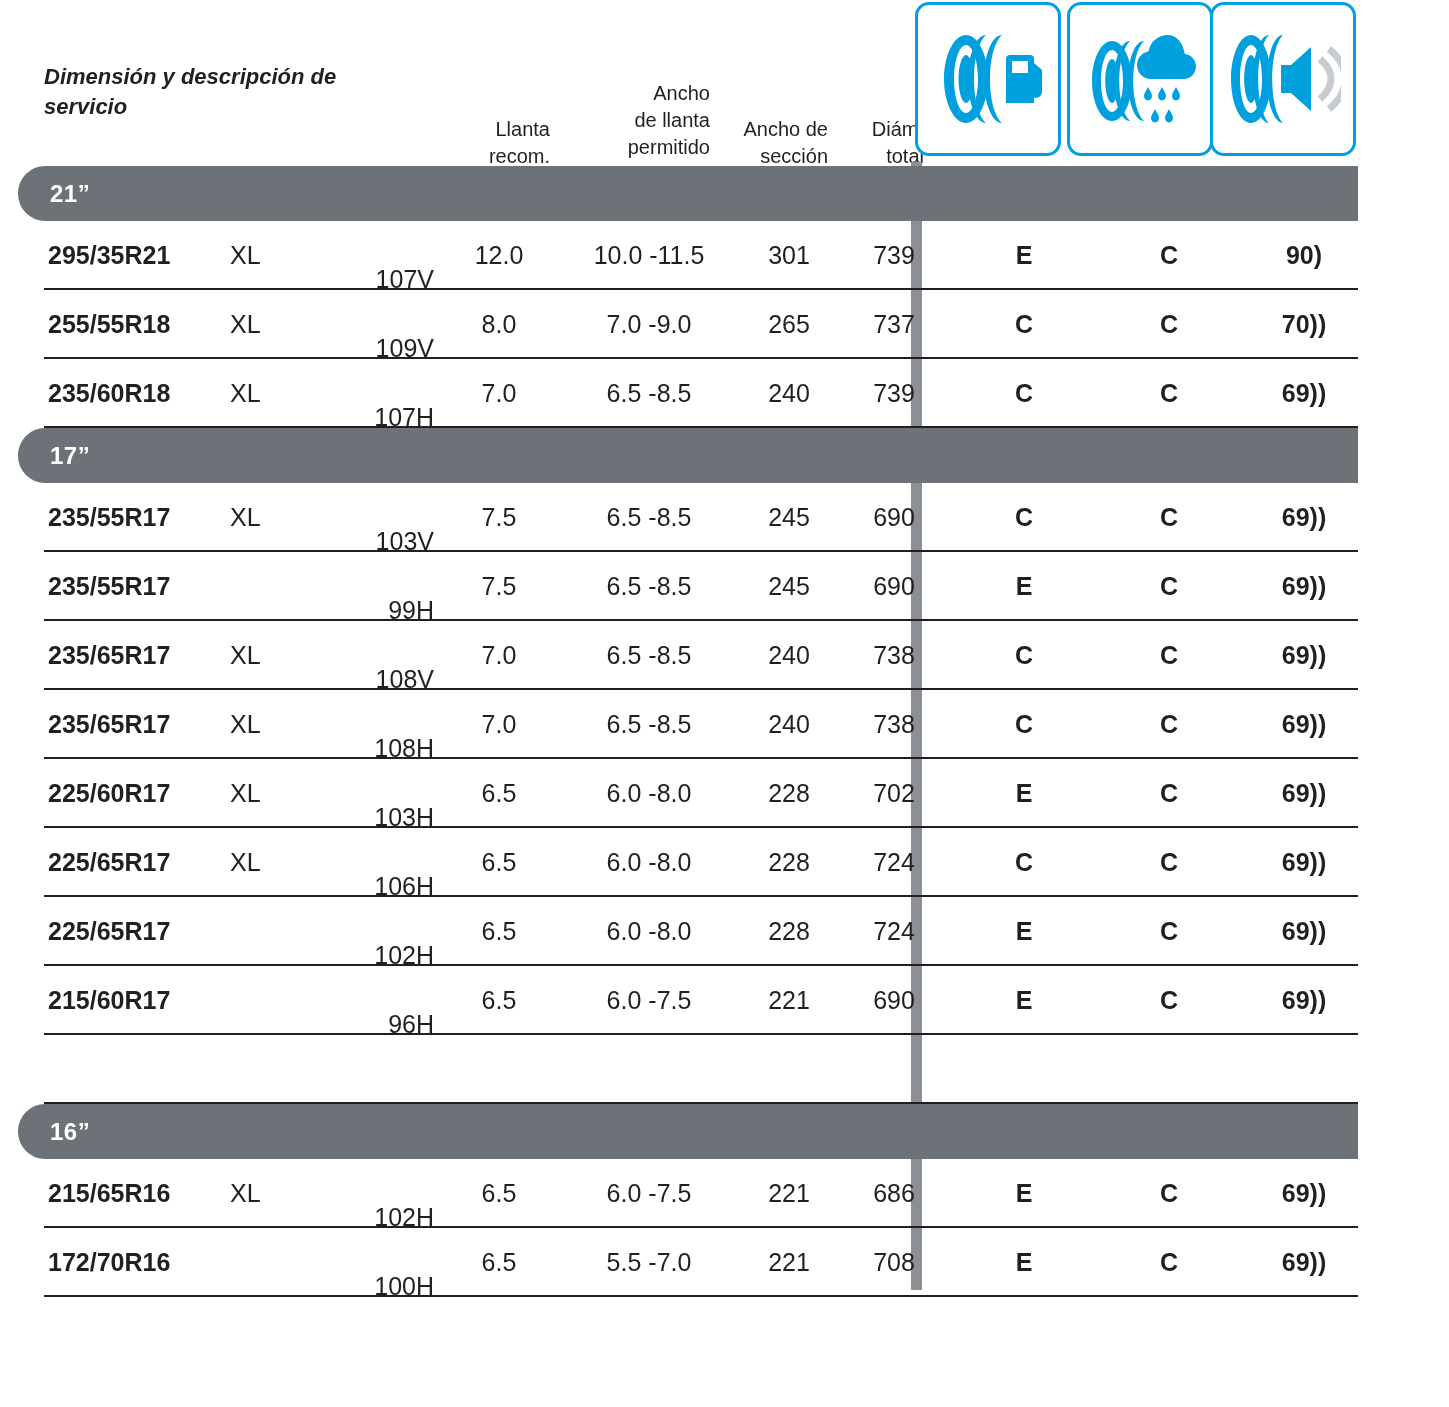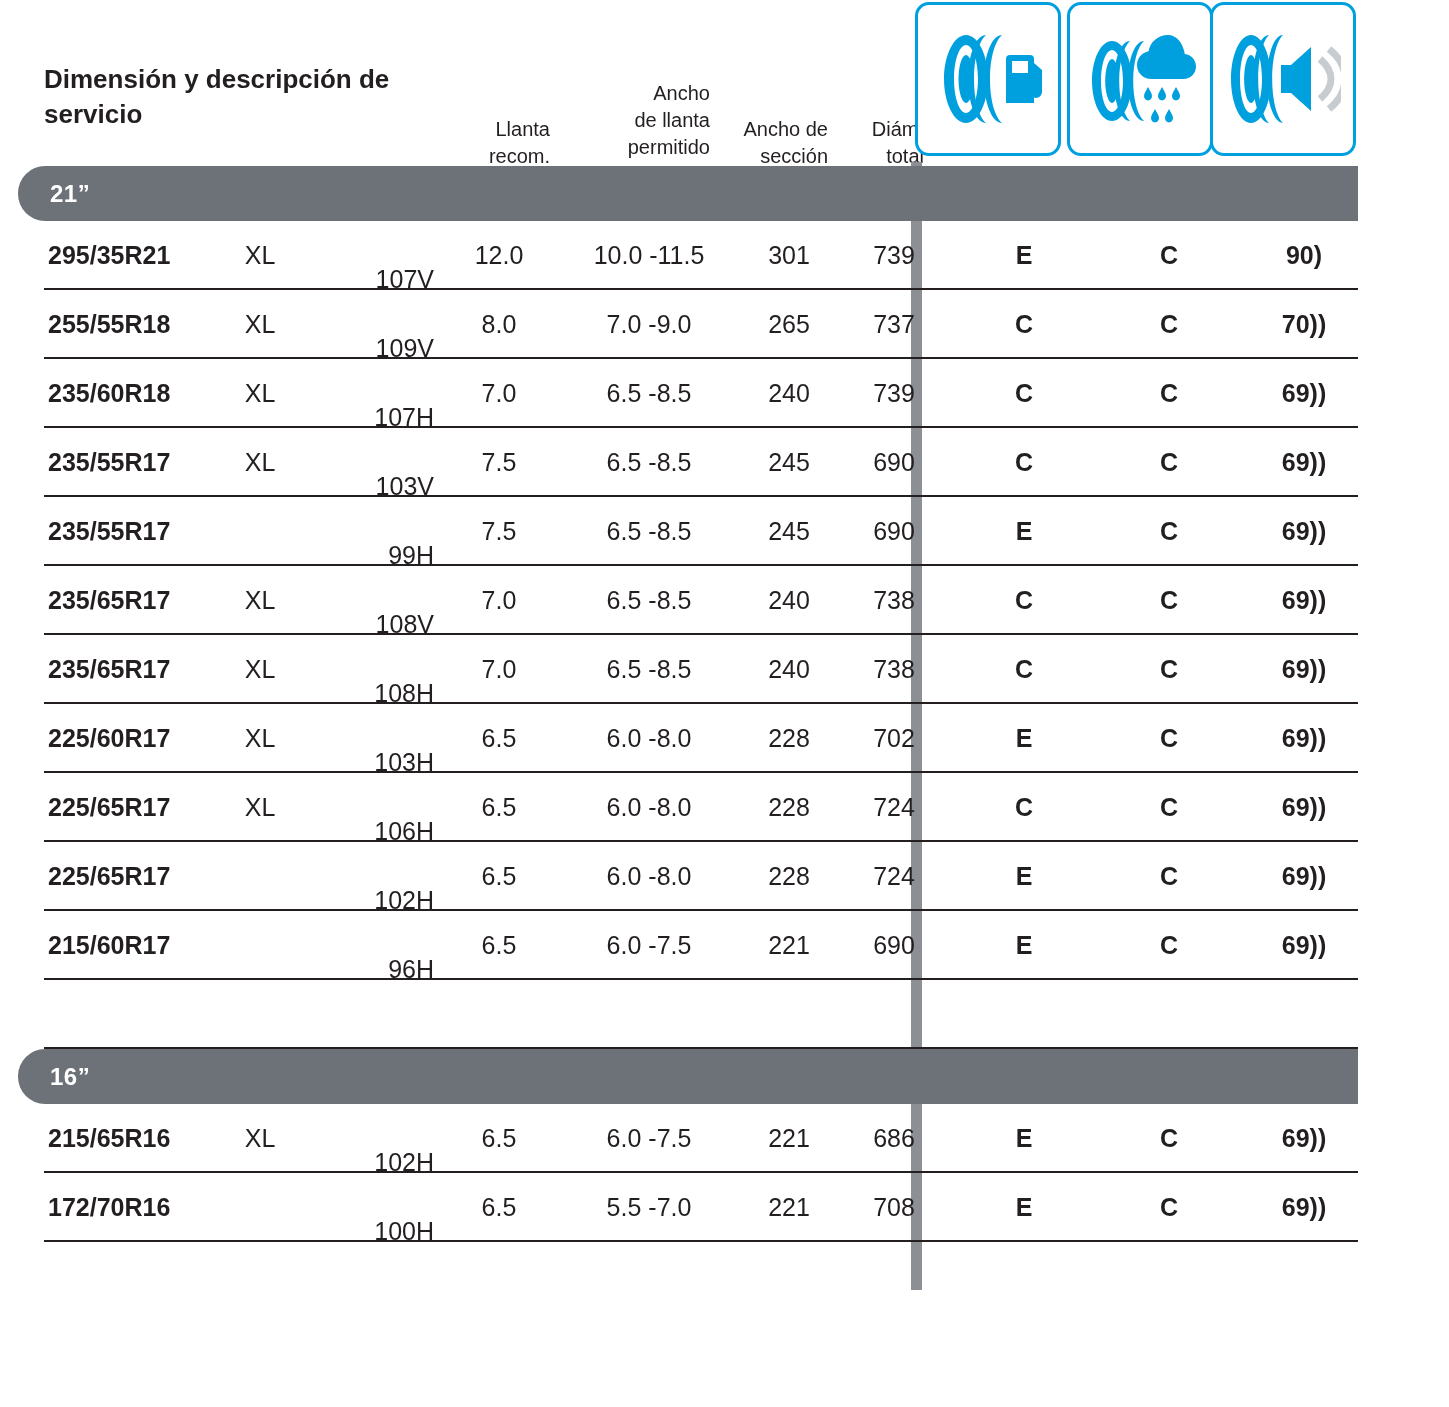--- a/index.html
+++ b/index.html
@@ -25,24 +25,25 @@
   
   .header {
     position: relative;
     height: 162px;
   }
   .header-title {
     position: absolute;
     left: 44px;
     top: 62px;
     width: 380px;
-    font-size: 26px;
+    font-size: 22px;
     font-weight: bold;
     line-height: 1.35;
     color: #231f20;
+    font-style: italic;
   }
   .col-head {
     position: absolute;
     text-align: right;
     font-size: 20px;
     line-height: 1.35;
     color: #231f20;
     margin-top: 44px;
   }
   .ch-llanta   { left: 440px; top: 72px;  width: 110px; }
@@ -110,21 +111,21 @@
 
   .cell {
     position: absolute;
     top: 50%;
     transform: translateY(-50%);
     font-size: 25px;
     color: #231f20;
     white-space: nowrap;
   }
   .c-size    { left: 4px;   width: 180px; text-align: left;   font-weight: bold; }
-  .c-xl      { left: 186px; width: 60px;  text-align: center; }
+  .c-xl      { left: 186px; width: 60px;  text-align: left; }
   .c-load    { left: 270px; width: 120px; text-align: right; margin-top: 24px; }
   .c-rim     { left: 400px; width: 110px; text-align: center; }
   .c-allowed { left: 520px; width: 170px; text-align: center; }
   .c-section { left: 690px; width: 110px; text-align: center; }
   .c-diam    { left: 800px; width: 100px; text-align: center; }
   .c-fuel    { left: 910px; width: 140px; text-align: center; font-weight: bold; }
   .c-wet     { left: 1055px;width: 140px; text-align: center; font-weight: bold; }
   .c-noise   { left: 1190px;width: 140px; text-align: center; font-weight: bold; }
 
   
@@ -262,20 +263,23 @@
       <span class="cell c-load">107H</span>
       <span class="cell c-rim">7.0</span>
       <span class="cell c-allowed">6.5 -8.5</span>
       <span class="cell c-section">240</span>
       <span class="cell c-diam">739</span>
       <span class="cell c-fuel">C</span>
       <span class="cell c-wet">C</span>
       <span class="cell c-noise">69))</span>
     </div>
 
+    <div class="group-row">
+      <span class="group-label">17”</span>
+    </div>
 
     <div class="data-row">
       <span class="cell c-size">235/55R17</span>
       <span class="cell c-xl">XL</span>
       <span class="cell c-load">103V</span>
       <span class="cell c-rim">7.5</span>
       <span class="cell c-allowed">6.5 -8.5</span>
       <span class="cell c-section">245</span>
       <span class="cell c-diam">690</span>
       <span class="cell c-fuel">C</span>

